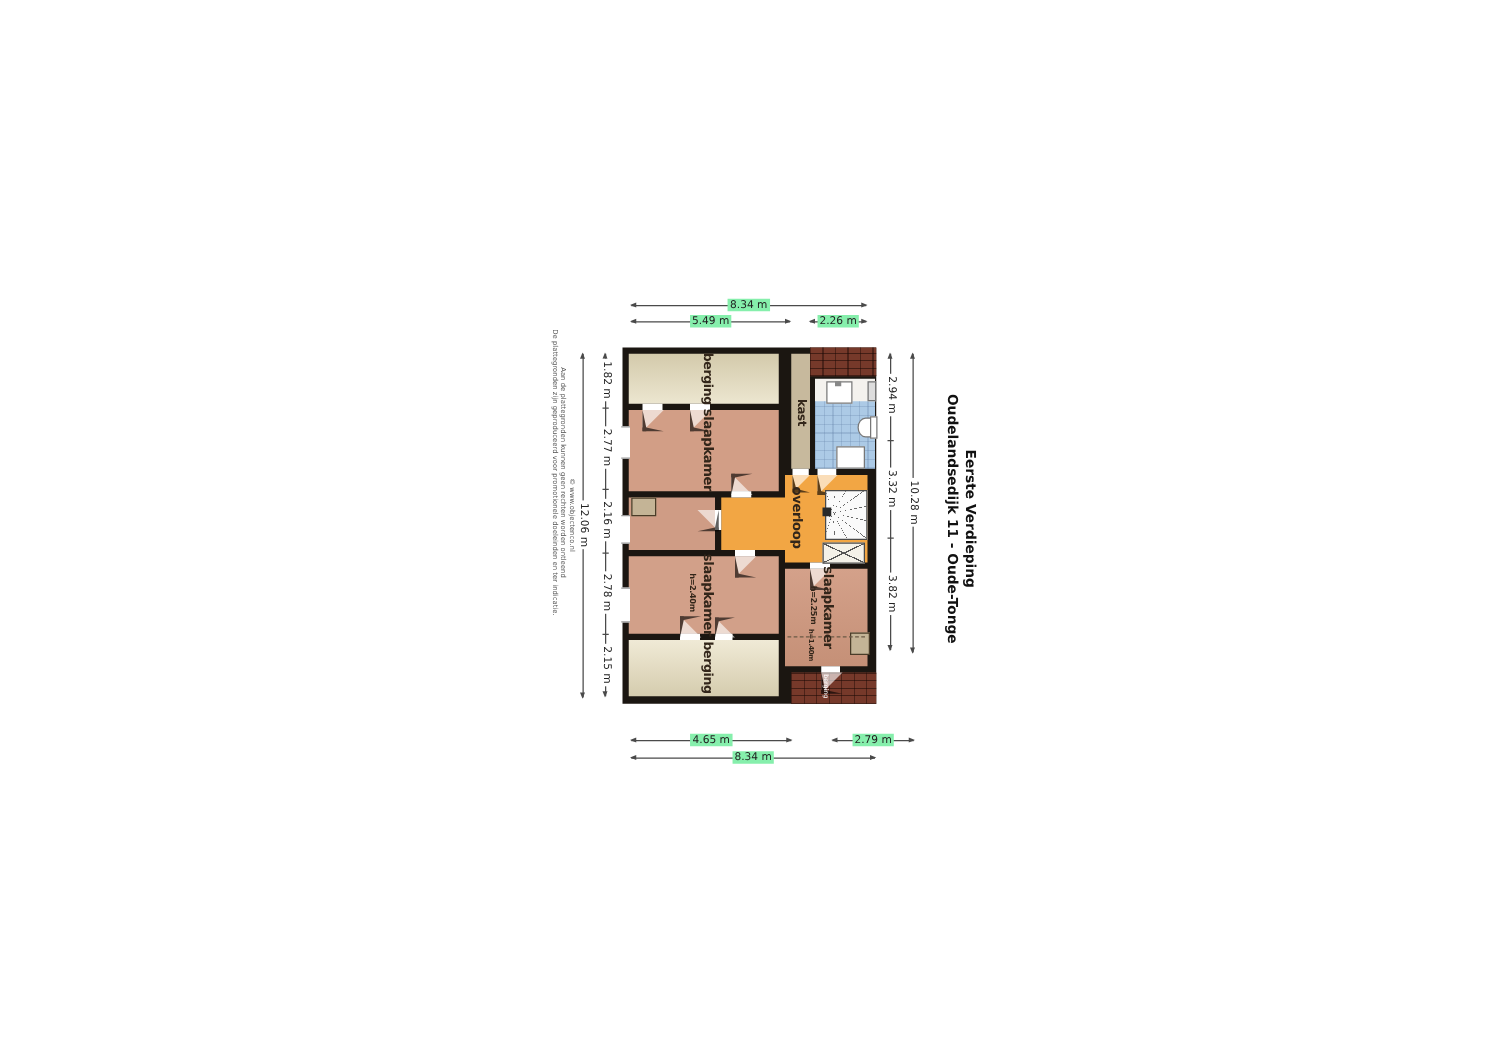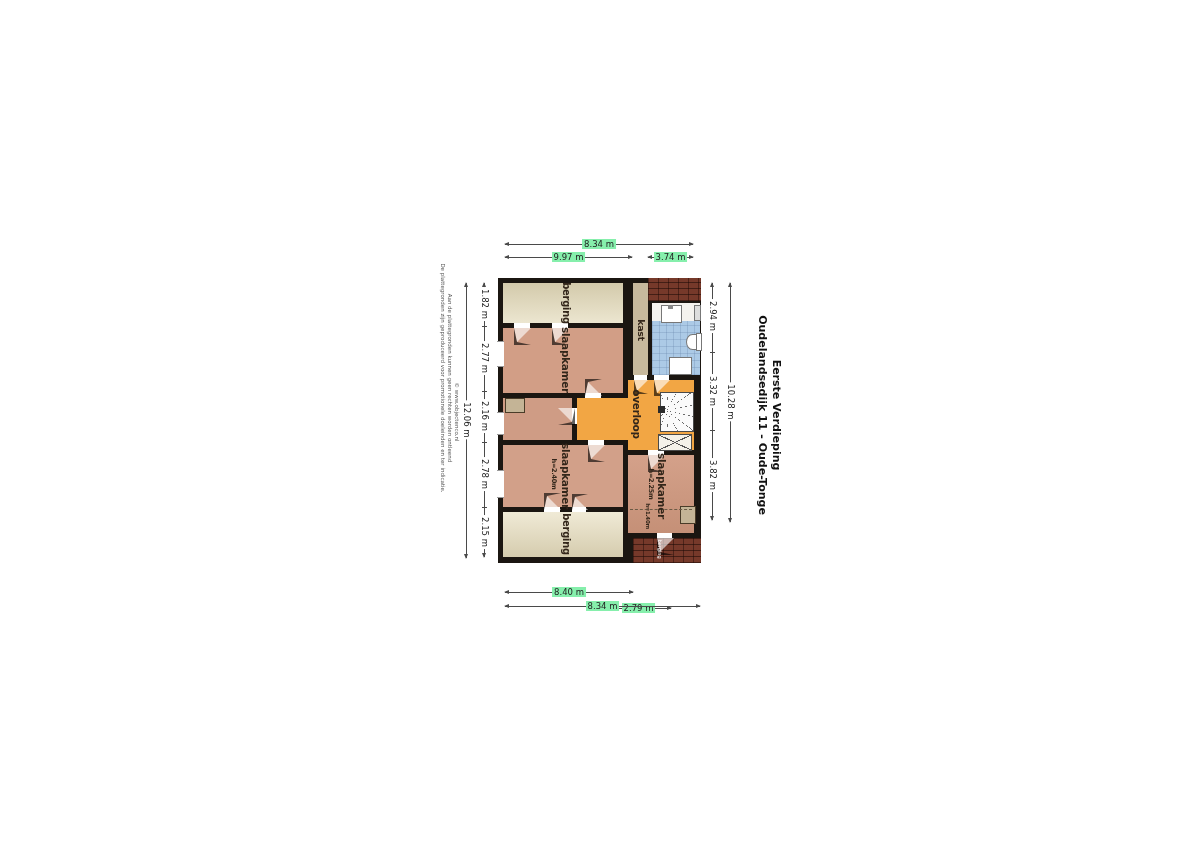--- a/index.html
+++ b/index.html
@@ -48,30 +48,30 @@
   <div class="vt" style="left:776px;top:415px;font-size:11px;font-weight:bold;color:#111;">Eerste Verdieping</div>
 
   <div class="vt" style="left:443px;top:378px;font-size:5.5px;color:#555;">De plattegronden zijn geproduceerd voor promotionele doeleinden en ter indicatie.</div>
   <div class="vt" style="left:450px;top:378px;font-size:5.5px;color:#555;">Aan de plattegronden kunnen geen rechten worden ontleend</div>
   <div class="vt" style="left:457px;top:412px;font-size:5.5px;color:#555;">© www.objectenco.nl</div>
 
   <div class="dimh" style="left:505px;top:244px;width:188px;">
     <span class="dlh">8.34 m</span>
   </div>
   <div class="dimh" style="left:505px;top:257px;width:127px;">
-    <span class="dlh">9.97 m</span>
+    <span class="dlh">5.49 m</span>
   </div>
   <div class="dimh" style="left:648px;top:257px;width:45px;">
-    <span class="dlh">3.74 m</span>
+    <span class="dlh">2.26 m</span>
   </div>
 
   <div class="dimh" style="left:505px;top:592px;width:128px;">
-    <span class="dlh">8.40 m</span>
+    <span class="dlh">4.65 m</span>
   </div>
-  <div class="dimh" style="left:606px;top:592px;width:65px;margin-top:16px;">
+  <div class="dimh" style="left:666px;top:592px;width:65px;">
     <span class="dlh">2.79 m</span>
   </div>
   <div class="dimh" style="left:505px;top:606px;width:195px;">
     <span class="dlh">8.34 m</span>
   </div>
 
   <div class="dimv" style="left:466px;top:283px;height:275px;">
     <span class="dlv" style="top:137px;">12.06 m</span>
   </div>
   <div class="dimv" style="left:484px;top:283px;height:274px;">

